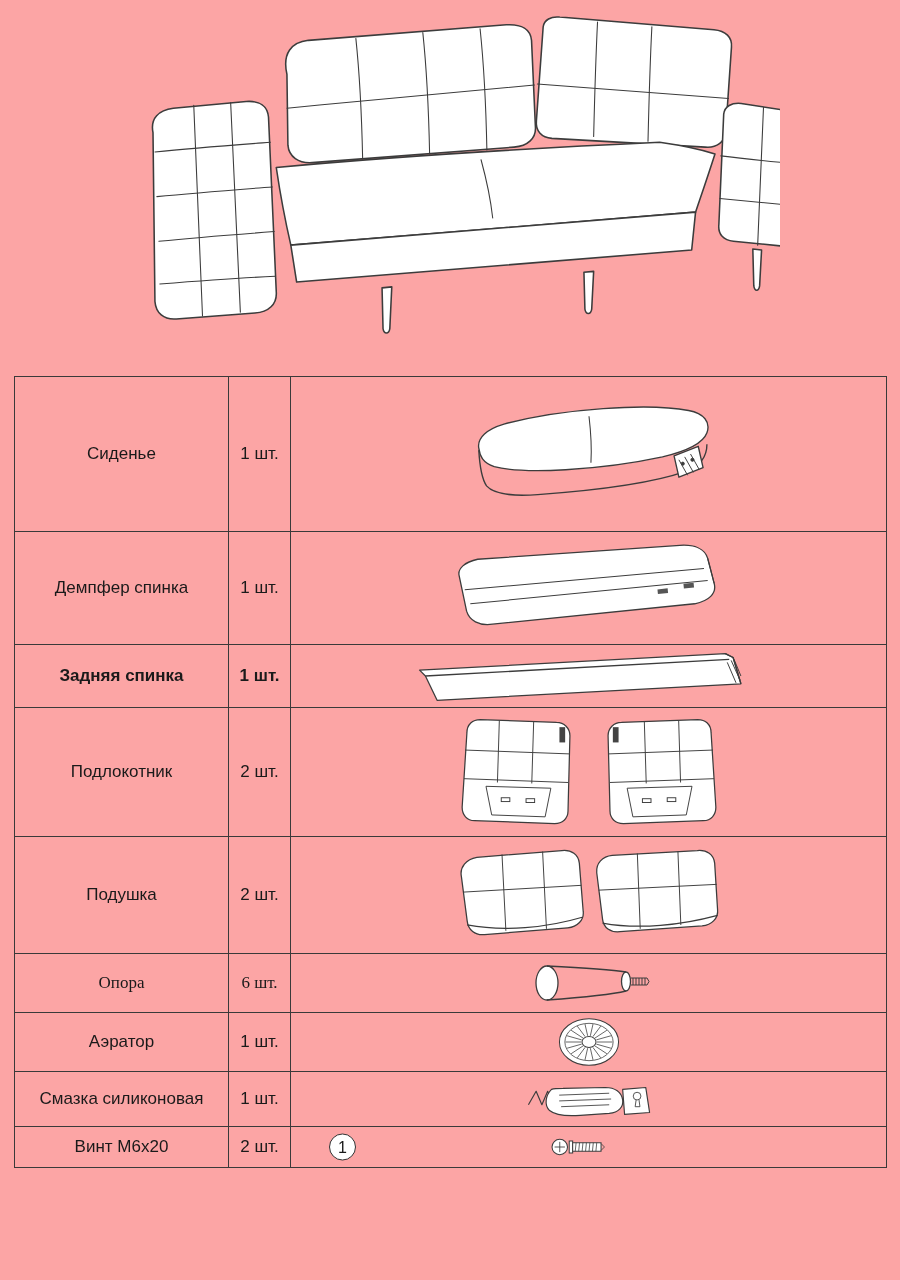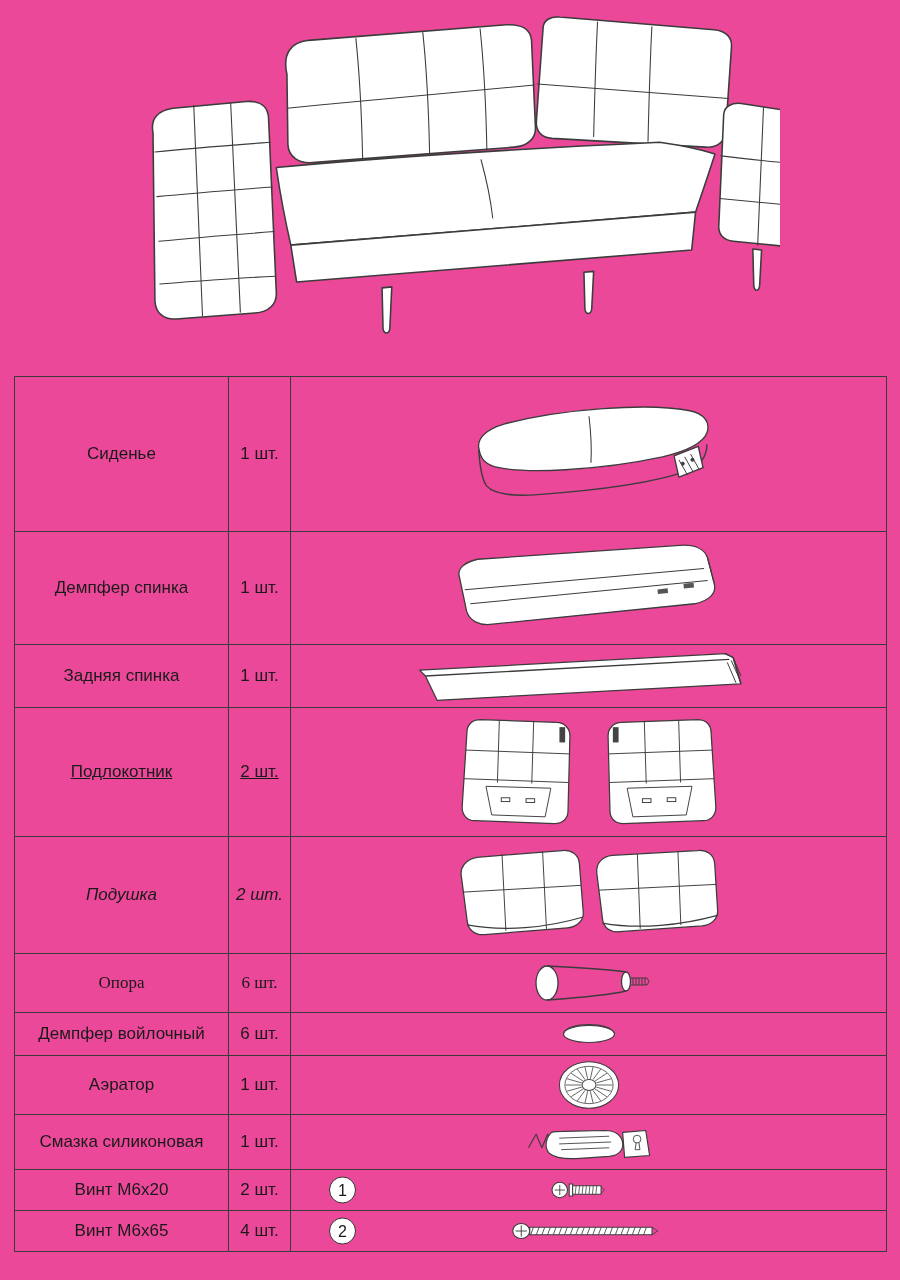--- a/index.html
+++ b/index.html
@@ -1,22 +1,22 @@
 <!DOCTYPE html>
 <html><head>
 <meta charset="utf-8">
 <style>
   html,body{margin:0;padding:0;background:#fff;}
-  .page{width:900px;height:1280px;background:#ec4899;font-family:"Liberation Sans",sans-serif;color:#1a1a1a;position:relative;overflow:hidden;}
+  .page{width:900px;height:1280px;background:#fca5a5;font-family:"Liberation Sans",sans-serif;color:#1a1a1a;position:relative;overflow:hidden;}
   .hero{width:900px;height:372px;display:flex;justify-content:center;align-items:flex-start;padding-top:4px;box-sizing:border-box;}
   table.parts{border-collapse:collapse;margin:4px 14px 0 14px;width:872px;table-layout:fixed;}
   table.parts td{border:1.5px solid #3a3a3a;text-align:center;vertical-align:middle;font-size:17px;padding:0;}
   col.c1{width:214px;} col.c2{width:62px;} col.c3{width:596px;}
-  tr.r1 td{height:154px;} tr.r2 td{height:112px;} tr.r3 td{height:62px;}
-  tr.r4 td{height:128px;text-decoration:underline;} tr.r5 td{height:116px;font-style:italic;} tr.r6 td{height:58px;font-family:Liberation Serif, serif;}
+  tr.r1 td{height:154px;} tr.r2 td{height:112px;} tr.r3 td{height:62px;font-weight:bold;}
+  tr.r4 td{height:128px;} tr.r5 td{height:116px;} tr.r6 td{height:58px;font-family:Liberation Serif, serif;}
   tr.r7 td{height:42px;} tr.r8 td{height:58px;} tr.r9 td{height:54px;}
   tr.r10 td{height:40px;} tr.r11 td{height:40px;}
   td.illus{position:relative;}
   .marker{position:absolute;left:38px;top:50%;transform:translateY(-50%);width:25px;height:25px;border:1.6px solid #333;border-radius:50%;display:flex;align-items:center;justify-content:center;font-size:16px;color:#1a1a1a;background:#fff;}
   svg{display:block;margin:0 auto;}
 </style>
 </head>
 <body>
 
 <div class="page">
@@ -192,32 +192,20 @@
             </g>
             <g stroke="#3c3c3c" stroke-width="1" fill="none">
               <path d="M112,20 L128,20 M112,27 L128,27"></path>
               <path d="M114,20 L114,27 M117,20 L117,27 M120,20 L120,27 M123,20 L123,27 M126,20 L126,27"></path>
               <path d="M128,20 L130,23.5 L128,27"></path>
             </g>
           </svg>
         </td>
       </tr>
 
-      <tr class="r7">
-        <td>Демпфер войлочный</td>
-        <td>6 шт.</td>
-        <td class="illus">
-          <svg width="66" height="26" viewBox="0 0 70 26">
-            <g fill="#fff" stroke="#3c3c3c" stroke-width="1.2">
-              <ellipse cx="35" cy="13" rx="27" ry="9"></ellipse>
-              <path d="M8,12 C10,6 22,3 35,3 C48,3 60,6 62,12" fill="none"></path>
-            </g>
-          </svg>
-        </td>
-      </tr>
 
       <tr class="r8">
         <td>Аэратор</td>
         <td>1 шт.</td>
         <td class="illus">
           <svg width="78" height="56" viewBox="0 0 90 72">
             <g fill="#fff" stroke="#3c3c3c" stroke-width="1.3">
               <ellipse cx="45" cy="36" rx="38" ry="30"></ellipse>
               <ellipse cx="45" cy="36" rx="31" ry="24" stroke-width="1"></ellipse>
               <ellipse cx="45" cy="36" rx="9" ry="7"></ellipse>
@@ -261,34 +249,16 @@
               <path d="M31,9 L64,9 L64,19 L31,19 Z"></path>
             </g>
             <g stroke="#3c3c3c" stroke-width="0.9" fill="none">
               <path d="M35,9 L34,19 M39,9 L38,19 M43,9 L42,19 M47,9 L46,19 M51,9 L50,19 M55,9 L54,19 M59,9 L58,19"></path>
               <path d="M64,10 L68,14 L64,18"></path>
             </g>
           </svg>
         </td>
       </tr>
 
-      <tr class="r11">
-        <td>Винт М6х65</td>
-        <td>4 шт.</td>
-        <td class="illus">
-          <span class="marker">2</span>
-          <svg width="160" height="26" viewBox="0 0 170 26">
-            <g fill="#fff" stroke="#3c3c3c" stroke-width="1.2">
-              <ellipse cx="13" cy="13" rx="9" ry="8"></ellipse>
-              <path d="M13,7 L13,19 M7,13 L19,13" stroke-width="1" fill="none"></path>
-              <path d="M22,9 L152,9 L152,17 L22,17 Z"></path>
-            </g>
-            <g stroke="#3c3c3c" stroke-width="0.9" fill="none">
-              <path d="M26,9 L23,17 M32,9 L29,17 M38,9 L35,17 M44,9 L41,17 M50,9 L47,17 M56,9 L53,17 M62,9 L59,17 M68,9 L65,17 M74,9 L71,17 M80,9 L77,17 M86,9 L83,17 M92,9 L89,17 M98,9 L95,17 M104,9 L101,17 M110,9 L107,17 M116,9 L113,17 M122,9 L119,17 M128,9 L125,17 M134,9 L131,17 M140,9 L137,17 M146,9 L143,17"></path>
-              <path d="M152,9 L158,13 L152,17"></path>
-            </g>
-          </svg>
-        </td>
-      </tr>
 
     </tbody>
   </table>
 </div>
 
 </body></html>

